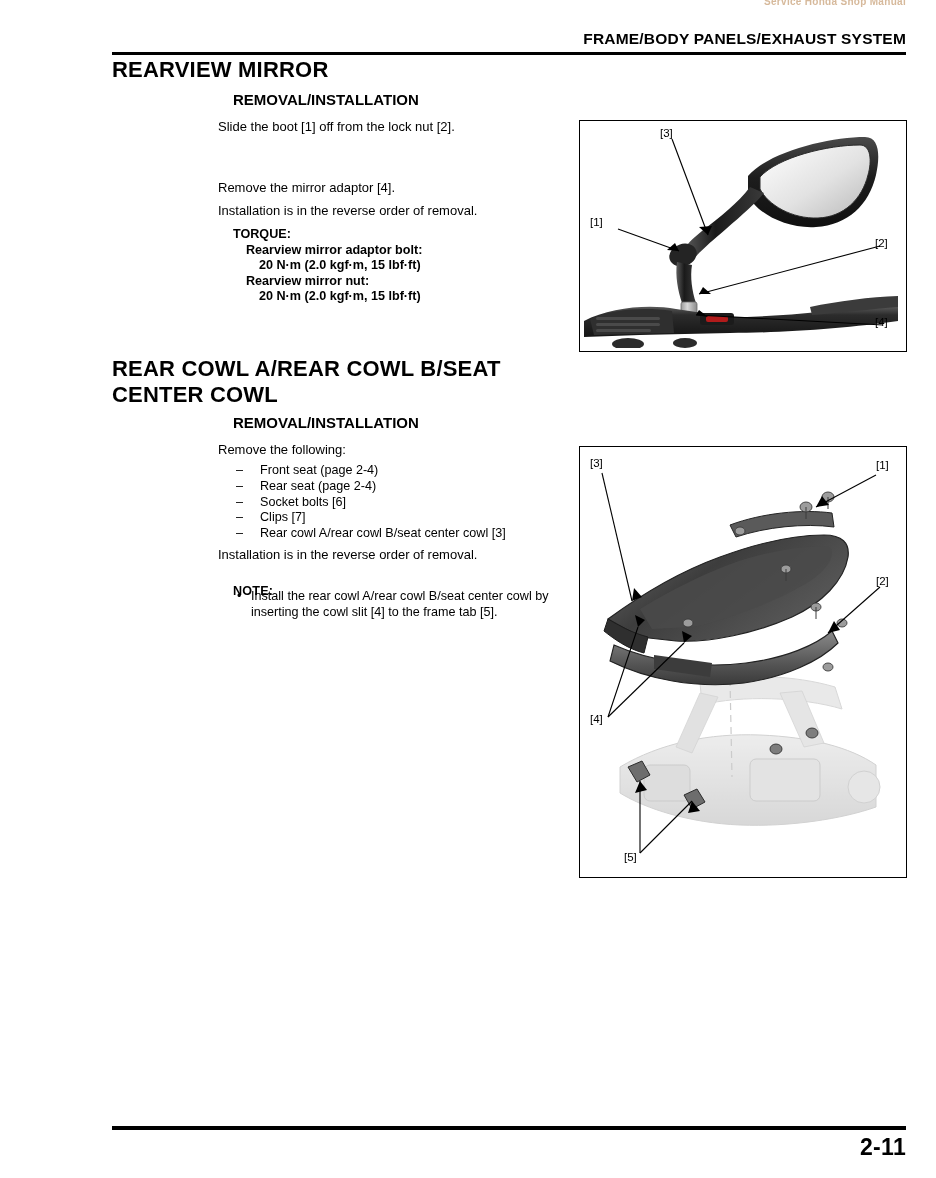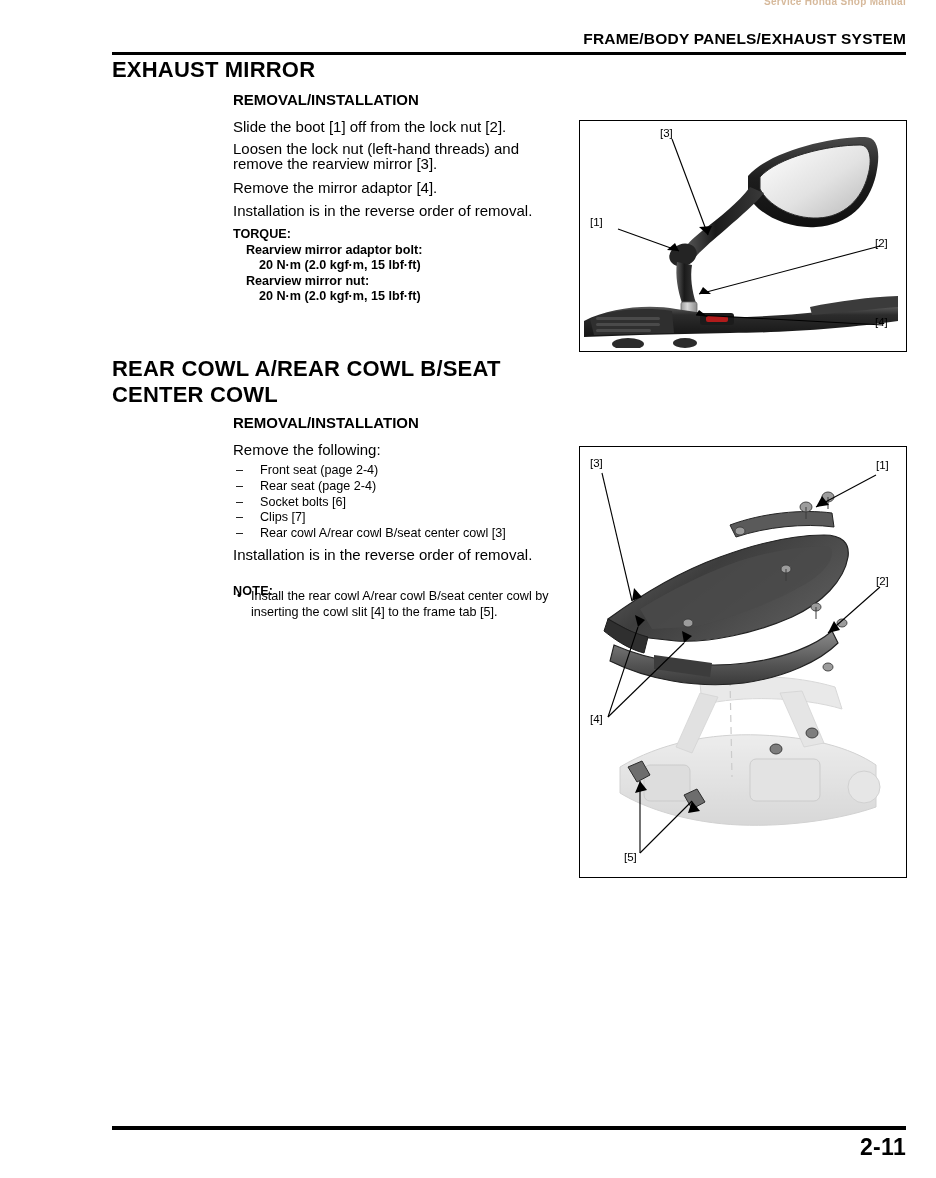--- a/index.html
+++ b/index.html
@@ -60,23 +60,23 @@
   }
   .sec1-sub {
     position: absolute;
     left: 233px;
     top: 91px;
     font-size: 15px;
     font-weight: bold;
   }
   .body-col {
     position: absolute;
-    left: 233px;
+    left: 218px;
     width: 340px;
-    font-size: 15px;
+    font-size: 13px;
     line-height: 15px;
   }
   .p1 { top: 119px; }
   .p2 { top: 141px; }
   .p3 { top: 180px; }
   .p4 { top: 203px; }
 
   .torque-block {
     position: absolute;
     left: 233px;
@@ -205,25 +205,24 @@
 </head>
 <body>
 
 <div class="page">
 
   <div class="watermark">Service Honda Shop Manual</div>
 
   <div class="header-title">FRAME/BODY PANELS/EXHAUST SYSTEM</div>
   <div class="header-rule"></div>
 
-  <div class="sec1-title">EXHAUST MIRROR</div>
+  <div class="sec1-title">REARVIEW MIRROR</div>
   <div class="sec1-sub">REMOVAL/INSTALLATION</div>
 
   <div class="body-col p1">Slide the boot [1] off from the lock nut [2].</div>
-  <div class="body-col p2">Loosen the lock nut (left-hand threads) and remove the rearview mirror [3].</div>
   <div class="body-col p3">Remove the mirror adaptor [4].</div>
   <div class="body-col p4">Installation is in the reverse order of removal.</div>
 
   <div class="torque-block">
     <div>TORQUE:</div>
     <div class="ind1">Rearview mirror adaptor bolt:</div>
     <div class="ind2">20 N·m (2.0 kgf·m, 15 lbf·ft)</div>
     <div class="ind1">Rearview mirror nut:</div>
     <div class="ind2">20 N·m (2.0 kgf·m, 15 lbf·ft)</div>
   </div>

